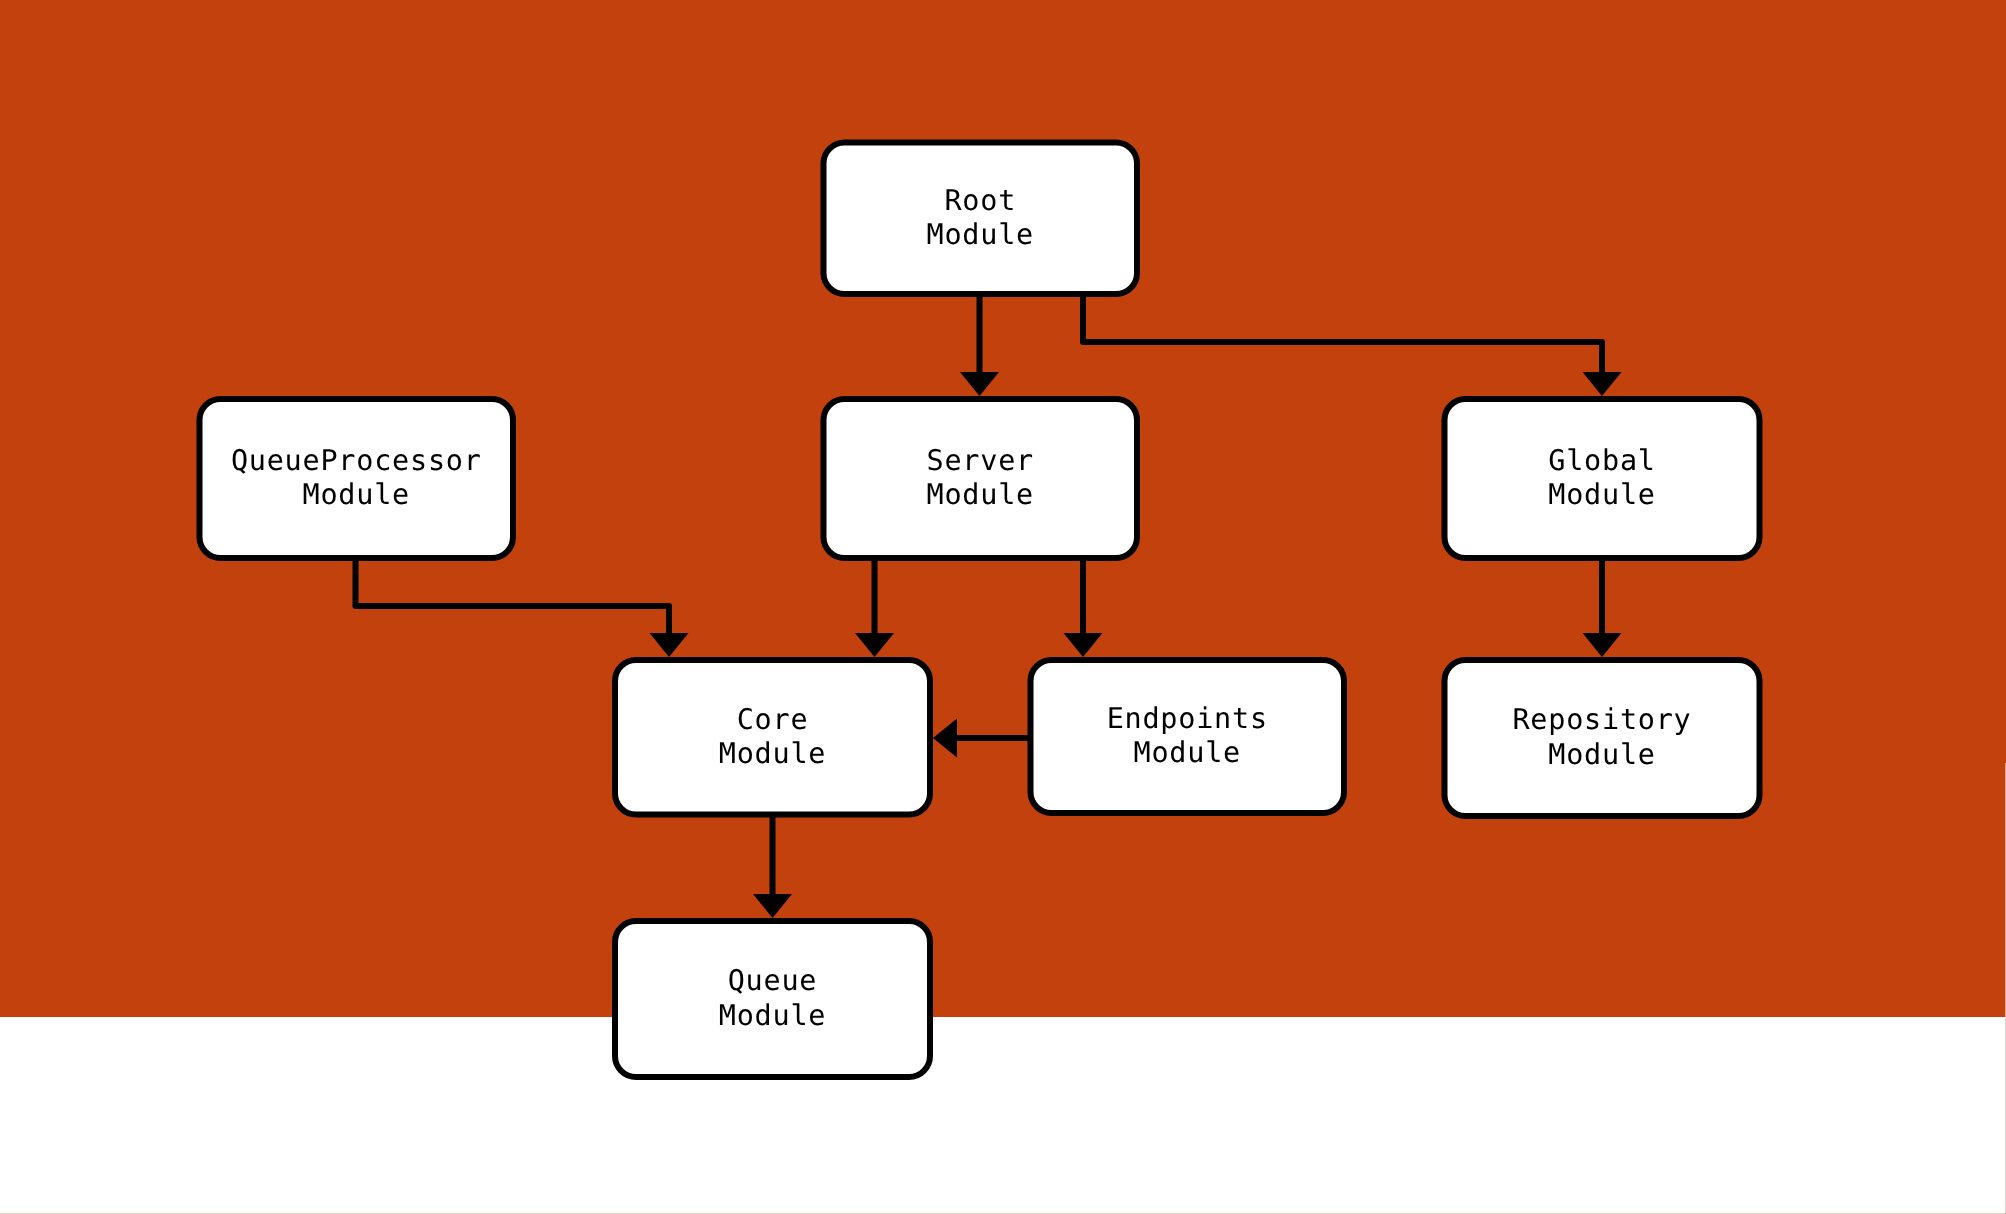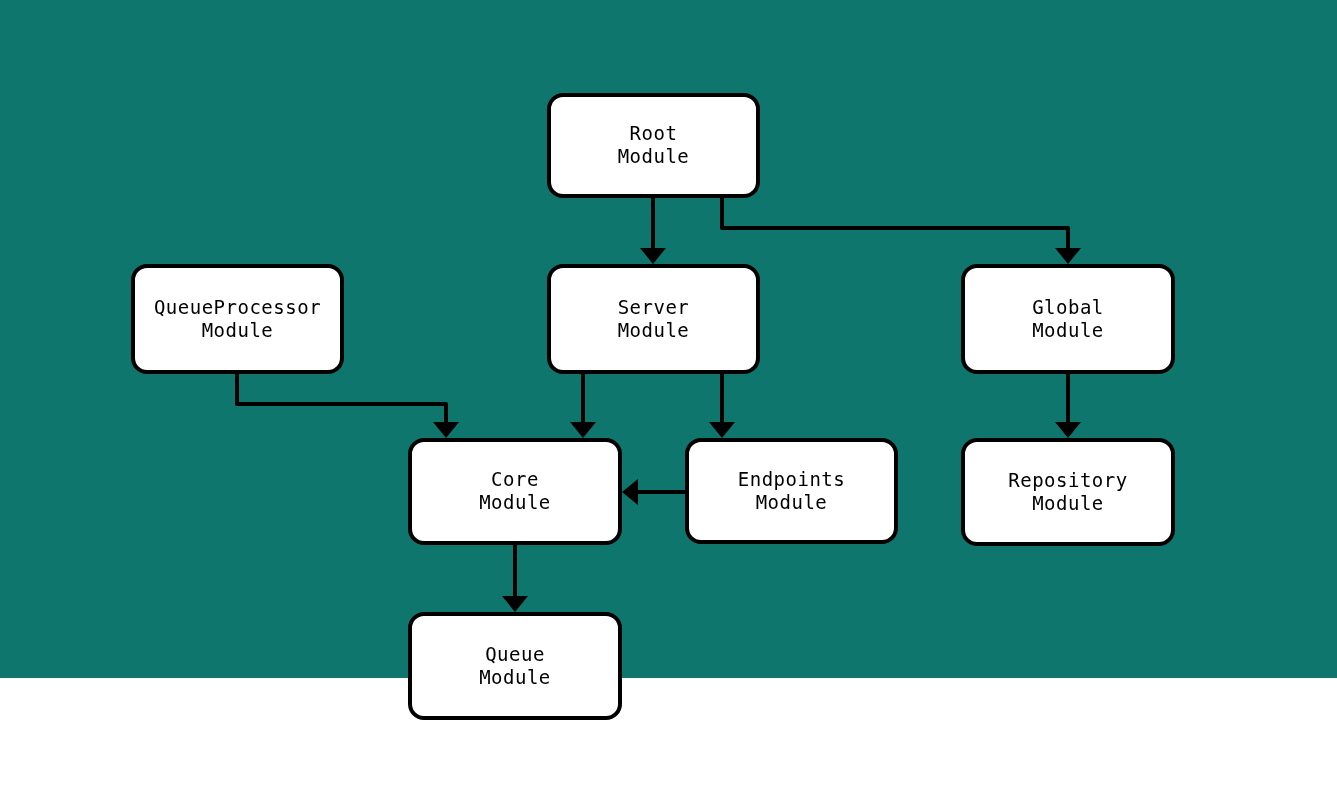--- a/index.html
+++ b/index.html
@@ -10,21 +10,21 @@
   body {
     width: 1337px;
     height: 809px;
     overflow: hidden;
     font-family: "DejaVu Sans Mono", "Liberation Mono", monospace;
   }
   #diagram-canvas {
     position: relative;
     width: 1337px;
     height: 678px;
-    background: #0f766e;
+    background: #c2410c;
   }
   #diagram-svg {
     position: absolute;
     top: 0;
     left: 0;
     width: 1337px;
     height: 809px;
   }
   .node-rect {
     fill: #ffffff;

